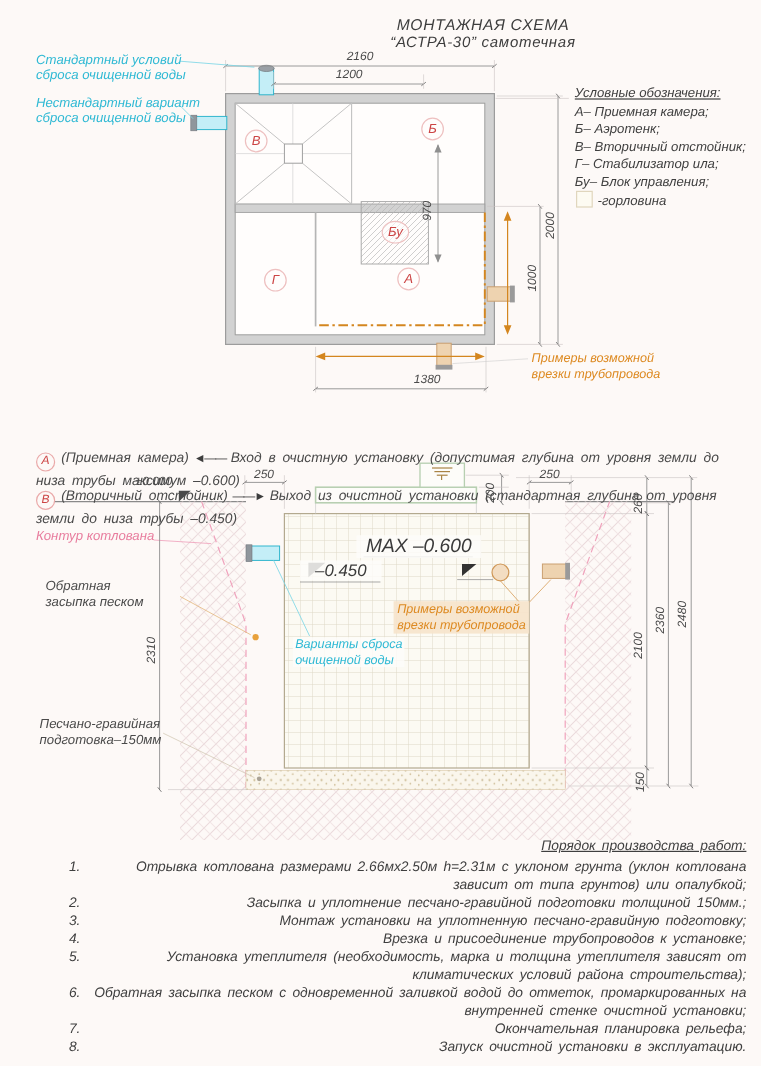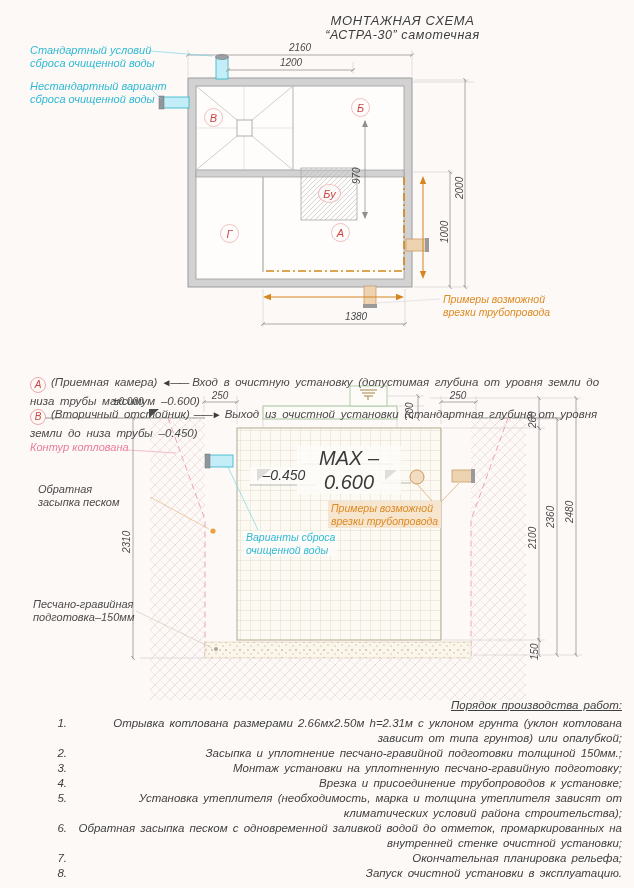--- a/index.html
+++ b/index.html
@@ -24,21 +24,21 @@
        color:#cc4444;font-size:10px;align-items:center;justify-content:center;margin-right:5px;
        vertical-align:-2px;font-style:italic;}
   .note-arrow{color:#3d3d3d;font-style:normal;font-size:10px;letter-spacing:-1px;padding:0 4px;}
   .legend{position:absolute;left:479px;top:71px;width:152px;font-style:italic;font-size:11px;
        line-height:14.5px;color:#3f3f3f;z-index:2;}
   .legend .hd{text-decoration:underline;margin-bottom:1px;}
   .legend .box{display:inline-block;width:12px;height:12px;border:1px solid #e0d6bd;
        background:#fdfbf2;vertical-align:-2px;margin:0 4px 0 1px;}
   .hl-tan{background:rgba(246,227,203,.9);padding:1px 3px;}
   .hl-w{background:rgba(253,252,249,.85);padding:0 2px;}
-  .big{font-size:20px;color:#3a3a3a;}
+  .big{font-size:16px;color:#3a3a3a;}
   .med{font-size:14px;color:#3a3a3a;}
   .wo{position:absolute;left:33px;top:698px;width:589px;font-style:italic;font-size:11.5px;
       line-height:15px;color:#3f3f3f;word-spacing:2px;z-index:2;text-align:right;}
   .wo .hd{text-decoration:underline;margin-bottom:3px;}
   .wo .row{display:grid;grid-template-columns:34px 1fr;}
 </style>
 </head>
 <body>
 
 <div id="page">
@@ -226,20 +226,29 @@
 </svg>
 
 <div class="lbl title c" style="left:280px;top:13px;width:245px;">МОНТАЖНАЯ СХЕМА</div>
 <div class="lbl title c" style="left:280px;top:28px;width:245px;font-size:12.5px;">“АСТРА-30” самотечная</div>
 
 <div class="lbl cyan" style="left:30px;top:44px;font-size:11px;">Стандартный условий
 сброса очищенной воды</div>
 <div class="lbl cyan" style="left:30px;top:80px;font-size:11px;">Нестандартный вариант
 сброса очищенной воды</div>
 
+<div class="legend">
+  <div class="hd">Условные обозначения:</div>
+  <div>А– Приемная камера;</div>
+  <div>Б– Аэротенк;</div>
+  <div>В– Вторичный отстойник;</div>
+  <div>Г– Стабилизатор ила;</div>
+  <div>Бу– Блок управления;</div>
+  <div><span class="box"></span><span>-горловина</span></div>
+</div>
 
 <div class="plan-circle" style="left:204px;top:108px;">В</div>
 <div class="plan-circle" style="left:351px;top:98px;">Б</div>
 <div class="plan-circle" style="left:220px;top:224px;">Г</div>
 <div class="plan-circle" style="left:331px;top:223px;">А</div>
 <div class="plan-circle" style="left:318px;top:184px;width:21px;">Бу</div>
 
 <div class="lbl dim c" style="left:270px;top:42px;width:60px;">2160</div>
 <div class="lbl dim c" style="left:261px;top:57px;width:60px;">1200</div>
 <div class="lbl dim rot" style="left:342px;top:163px;width:30px;">970</div>

